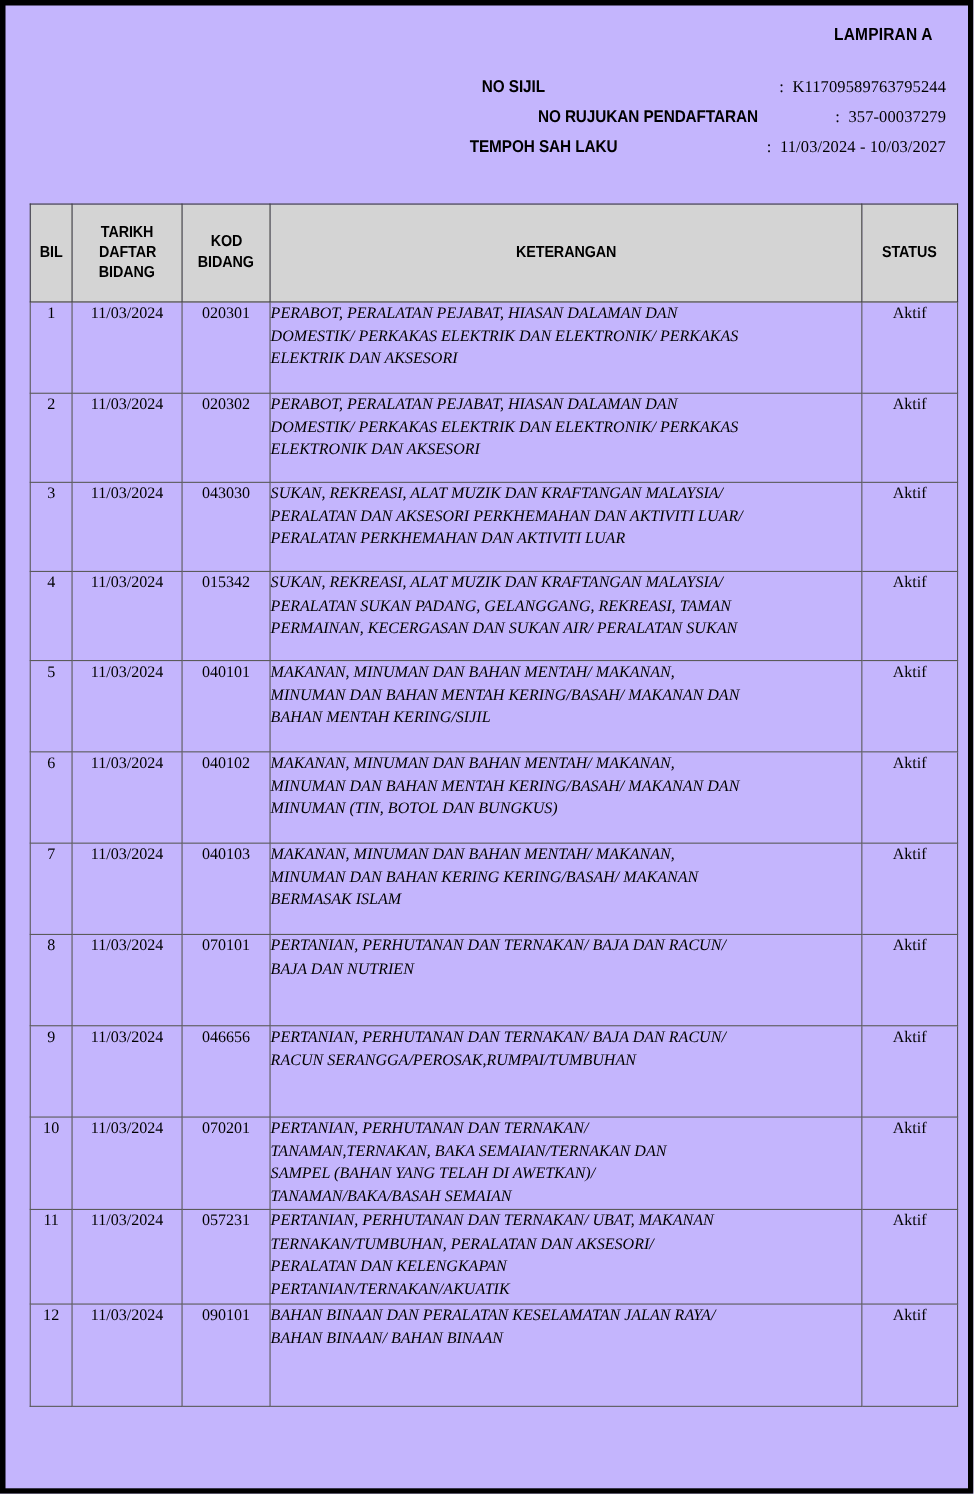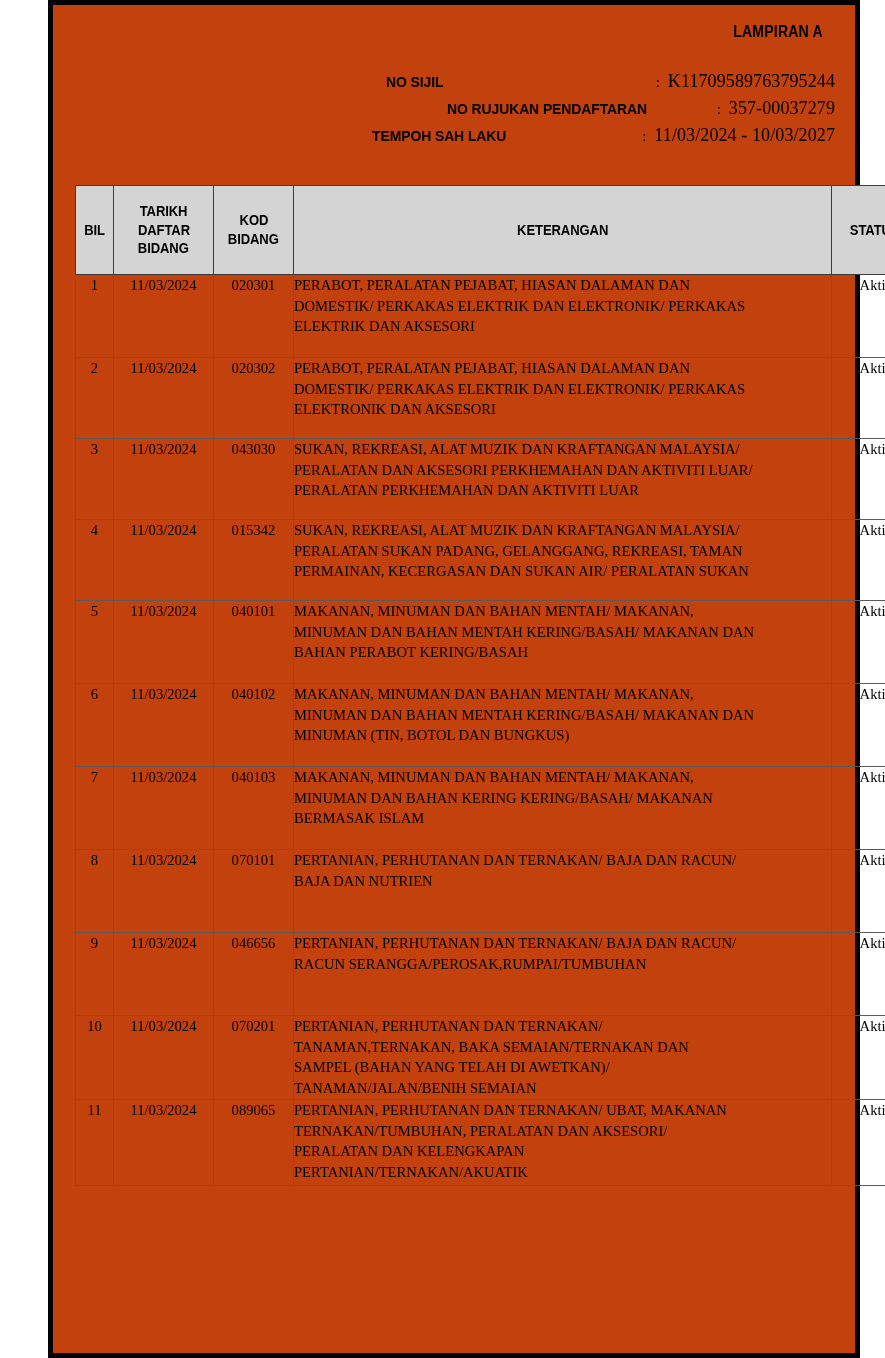--- a/index.html
+++ b/index.html
@@ -10,26 +10,25 @@
   body {
     width: 885px;
     height: 1358px;
     font-family: "Liberation Serif", "DejaVu Serif", serif;
     color: #000000;
     overflow: hidden;
   }
   .page {
     position: relative;
     box-sizing: border-box;
-    width: 812px;
+    width: 885px;
     height: 1358px;
     border: 5px solid #000000;
-    background: #c2410c;
+    background: #c4b5fd;
     padding: 0;
-    margin-left: 48px;
   }
   .annex {
     position: absolute;
     top: 18px;
     right: 32px;
     font-family: "Liberation Sans", "DejaVu Sans", sans-serif;
     font-weight: bold;
     font-size: 16px;
     letter-spacing: 0.2px;
     transform: scaleX(0.88);
@@ -60,21 +59,21 @@
     white-space: nowrap;
   }
   .meta-colon {
     width: 12px;
     flex: 0 0 12px;
     font-size: 15px;
     font-family: "Liberation Serif", "DejaVu Serif", serif;
   }
   .meta-value {
     font-family: "Liberation Serif", "DejaVu Serif", serif;
-    font-size: 18px;
+    font-size: 15px;
     white-space: nowrap;
     letter-spacing: 0.1px;
   }
 
   .tbl-wrap {
     position: absolute;
     top: 180px;
     left: 22px;
     width: 843px;
   }
@@ -116,20 +115,21 @@
     line-height: 1.42;
   }
   td.bil, td.tarikh, td.kod, td.status {
     text-align: center;
     padding-top: 11px;
     white-space: nowrap;
   }
   td.ket {
     text-align: left;
     padding: 11px 8px 10px 10px;
+    font-style: italic;
   }
   td.ket .line { display: block; white-space: nowrap; }
   tbody tr.r1 td { height: 82px; }
   tbody tr.r2 td { height: 80px; }
   tbody tr.r3 td { height: 80px; }
   tbody tr.r4 td { height: 80px; }
   tbody tr.r5 td { height: 82px; }
   tbody tr.r6 td { height: 82px; }
   tbody tr.r7 td { height: 82px; }
   tbody tr.r8 td { height: 82px; }
@@ -233,21 +233,21 @@
             </td>
             <td class="status">Aktif</td>
           </tr>
           <tr class="r5">
             <td class="bil">5</td>
             <td class="tarikh">11/03/2024</td>
             <td class="kod">040101</td>
             <td class="ket">
               <span class="line">MAKANAN, MINUMAN DAN BAHAN MENTAH/ MAKANAN,</span>
               <span class="line">MINUMAN DAN BAHAN MENTAH KERING/BASAH/ MAKANAN DAN</span>
-              <span class="line">BAHAN PERABOT KERING/BASAH</span>
+              <span class="line">BAHAN MENTAH KERING/SIJIL</span>
             </td>
             <td class="status">Aktif</td>
           </tr>
           <tr class="r6">
             <td class="bil">6</td>
             <td class="tarikh">11/03/2024</td>
             <td class="kod">040102</td>
             <td class="ket">
               <span class="line">MAKANAN, MINUMAN DAN BAHAN MENTAH/ MAKANAN,</span>
               <span class="line">MINUMAN DAN BAHAN MENTAH KERING/BASAH/ MAKANAN DAN</span>
@@ -287,33 +287,43 @@
             <td class="status">Aktif</td>
           </tr>
           <tr class="r10">
             <td class="bil">10</td>
             <td class="tarikh">11/03/2024</td>
             <td class="kod">070201</td>
             <td class="ket">
               <span class="line">PERTANIAN, PERHUTANAN DAN TERNAKAN/</span>
               <span class="line">TANAMAN,TERNAKAN, BAKA SEMAIAN/TERNAKAN DAN</span>
               <span class="line">SAMPEL (BAHAN YANG TELAH DI AWETKAN)/</span>
-              <span class="line">TANAMAN/JALAN/BENIH SEMAIAN</span>
+              <span class="line">TANAMAN/BAKA/BASAH SEMAIAN</span>
             </td>
             <td class="status">Aktif</td>
           </tr>
           <tr class="r11">
             <td class="bil">11</td>
             <td class="tarikh">11/03/2024</td>
-            <td class="kod">089065</td>
+            <td class="kod">057231</td>
             <td class="ket">
               <span class="line">PERTANIAN, PERHUTANAN DAN TERNAKAN/ UBAT, MAKANAN</span>
               <span class="line">TERNAKAN/TUMBUHAN, PERALATAN DAN AKSESORI/</span>
               <span class="line">PERALATAN DAN KELENGKAPAN</span>
               <span class="line">PERTANIAN/TERNAKAN/AKUATIK</span>
             </td>
             <td class="status">Aktif</td>
           </tr>
+          <tr class="r12">
+            <td class="bil">12</td>
+            <td class="tarikh">11/03/2024</td>
+            <td class="kod">090101</td>
+            <td class="ket">
+              <span class="line">BAHAN BINAAN DAN PERALATAN KESELAMATAN JALAN RAYA/</span>
+              <span class="line">BAHAN BINAAN/ BAHAN BINAAN</span>
+            </td>
+            <td class="status">Aktif</td>
+          </tr>
         </tbody>
     </table>
   </div>
 
 </div>
 
 </body></html>

